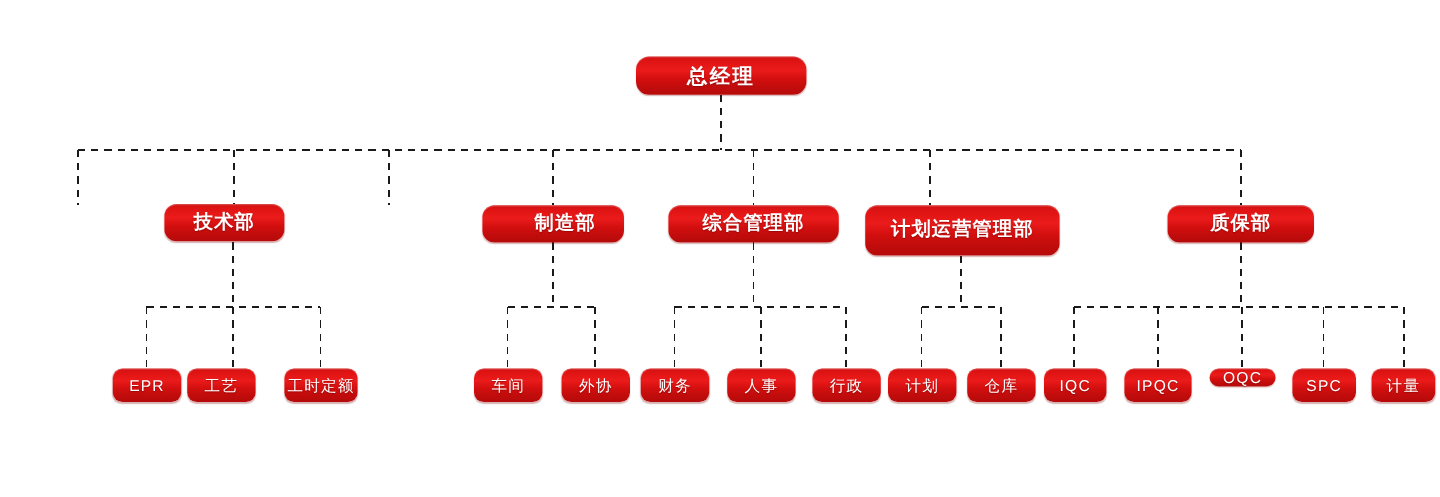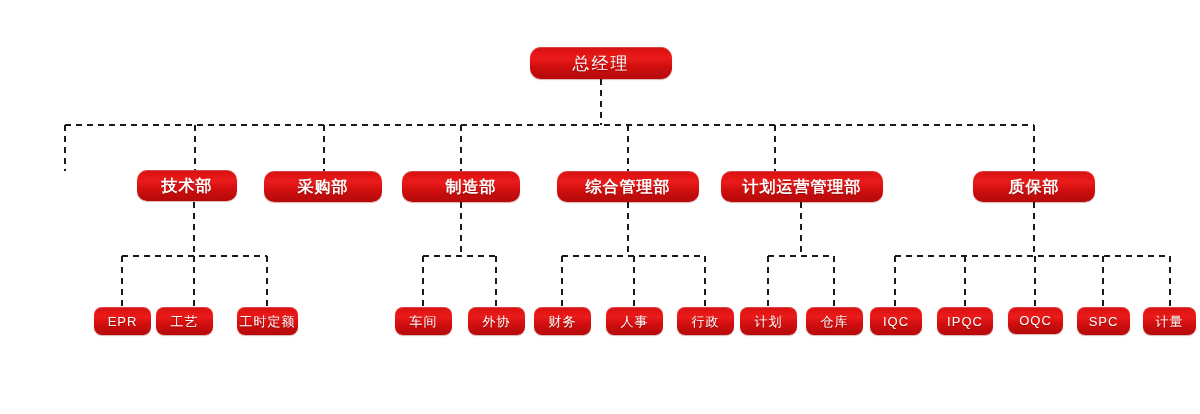--- a/index.html
+++ b/index.html
@@ -47,21 +47,21 @@
                 #d40f0f 58%,
                 #c00c0c 82%,
                 #b60a0a 100%);
     box-shadow: 0 1px 1px rgba(120, 0, 0, 0.30),
                 inset 0 1px 0 rgba(255, 255, 255, 0.22);
     text-shadow: 0 1px 1px rgba(110, 0, 0, 0.55);
     overflow: visible;
   }
   .node.lvl0 {
     font-size: 17px;
-    font-weight: normal;
+    font-weight: bold;
     letter-spacing: 2px;
     border-radius: 11px;
   }
   .node.lvl1 {
     font-size: 16px;
     font-weight: bold;
     letter-spacing: 1px;
     border-radius: 10px;
   }
   .node.lvl2 {
@@ -115,30 +115,27 @@
       <line x1="1103" y1="256" x2="1103" y2="307" stroke="#1a1a1a" stroke-width="1.4" stroke-dasharray="6 5" shape-rendering="crispEdges"></line>
       <line x1="1170" y1="256" x2="1170" y2="307" stroke="#1a1a1a" stroke-width="1.4" stroke-dasharray="6 5" shape-rendering="crispEdges"></line>
     </svg>
   <div id="node-layer">
       <div class="node lvl0" style="left: 530px; top: 47px; width: 142px; height: 32px;">
         <span class="node-label">总经理</span>
       </div>
       <div class="node lvl1" style="left: 137px; top: 170px; width: 100px; height: 31px;">
         <span class="node-label">技术部</span>
       </div>
-      <div class="node lvl1" style="left: 264px; top: 171px; width: 118px; height: 31px;">
-        <span class="node-label">采购部</span>
-      </div>
       <div class="node lvl1" style="left: 402px; top: 171px; width: 118px; height: 31px; padding-left: 20px;">
         <span class="node-label">制造部</span>
       </div>
       <div class="node lvl1" style="left: 557px; top: 171px; width: 142px; height: 31px;">
         <span class="node-label">综合管理部</span>
       </div>
-      <div class="node lvl1" style="left: 721px; top: 171px; width: 162px; height: 31px;">
+      <div class="node lvl1" style="left: 721px; top: 171px; width: 162px; height: 42px;">
         <span class="node-label">计划运营管理部</span>
       </div>
       <div class="node lvl1" style="left: 973px; top: 171px; width: 122px; height: 31px;">
         <span class="node-label">质保部</span>
       </div>
       <div class="node lvl2" style="left: 94px; top: 307px; width: 57px; height: 28px;">
         <span class="node-label">EPR</span>
       </div>
       <div class="node lvl2" style="left: 156px; top: 307px; width: 57px; height: 28px;">
         <span class="node-label">工艺</span>
@@ -166,21 +163,21 @@
       </div>
       <div class="node lvl2" style="left: 806px; top: 307px; width: 57px; height: 28px;">
         <span class="node-label">仓库</span>
       </div>
       <div class="node lvl2" style="left: 870px; top: 307px; width: 52px; height: 28px;">
         <span class="node-label">IQC</span>
       </div>
       <div class="node lvl2" style="left: 937px; top: 307px; width: 56px; height: 28px;">
         <span class="node-label">IPQC</span>
       </div>
-      <div class="node lvl2" style="left: 1008px; top: 307px; width: 55px; height: 27px;">
+      <div class="node lvl2" style="left: 1008px; top: 307px; width: 55px; height: 15px;">
         <span class="node-label">OQC</span>
       </div>
       <div class="node lvl2" style="left: 1077px; top: 307px; width: 53px; height: 28px;">
         <span class="node-label">SPC</span>
       </div>
       <div class="node lvl2" style="left: 1143px; top: 307px; width: 53px; height: 28px; justify-content: center;">
         <span class="node-label">计量</span>
       </div>
     </div>
 </div>

